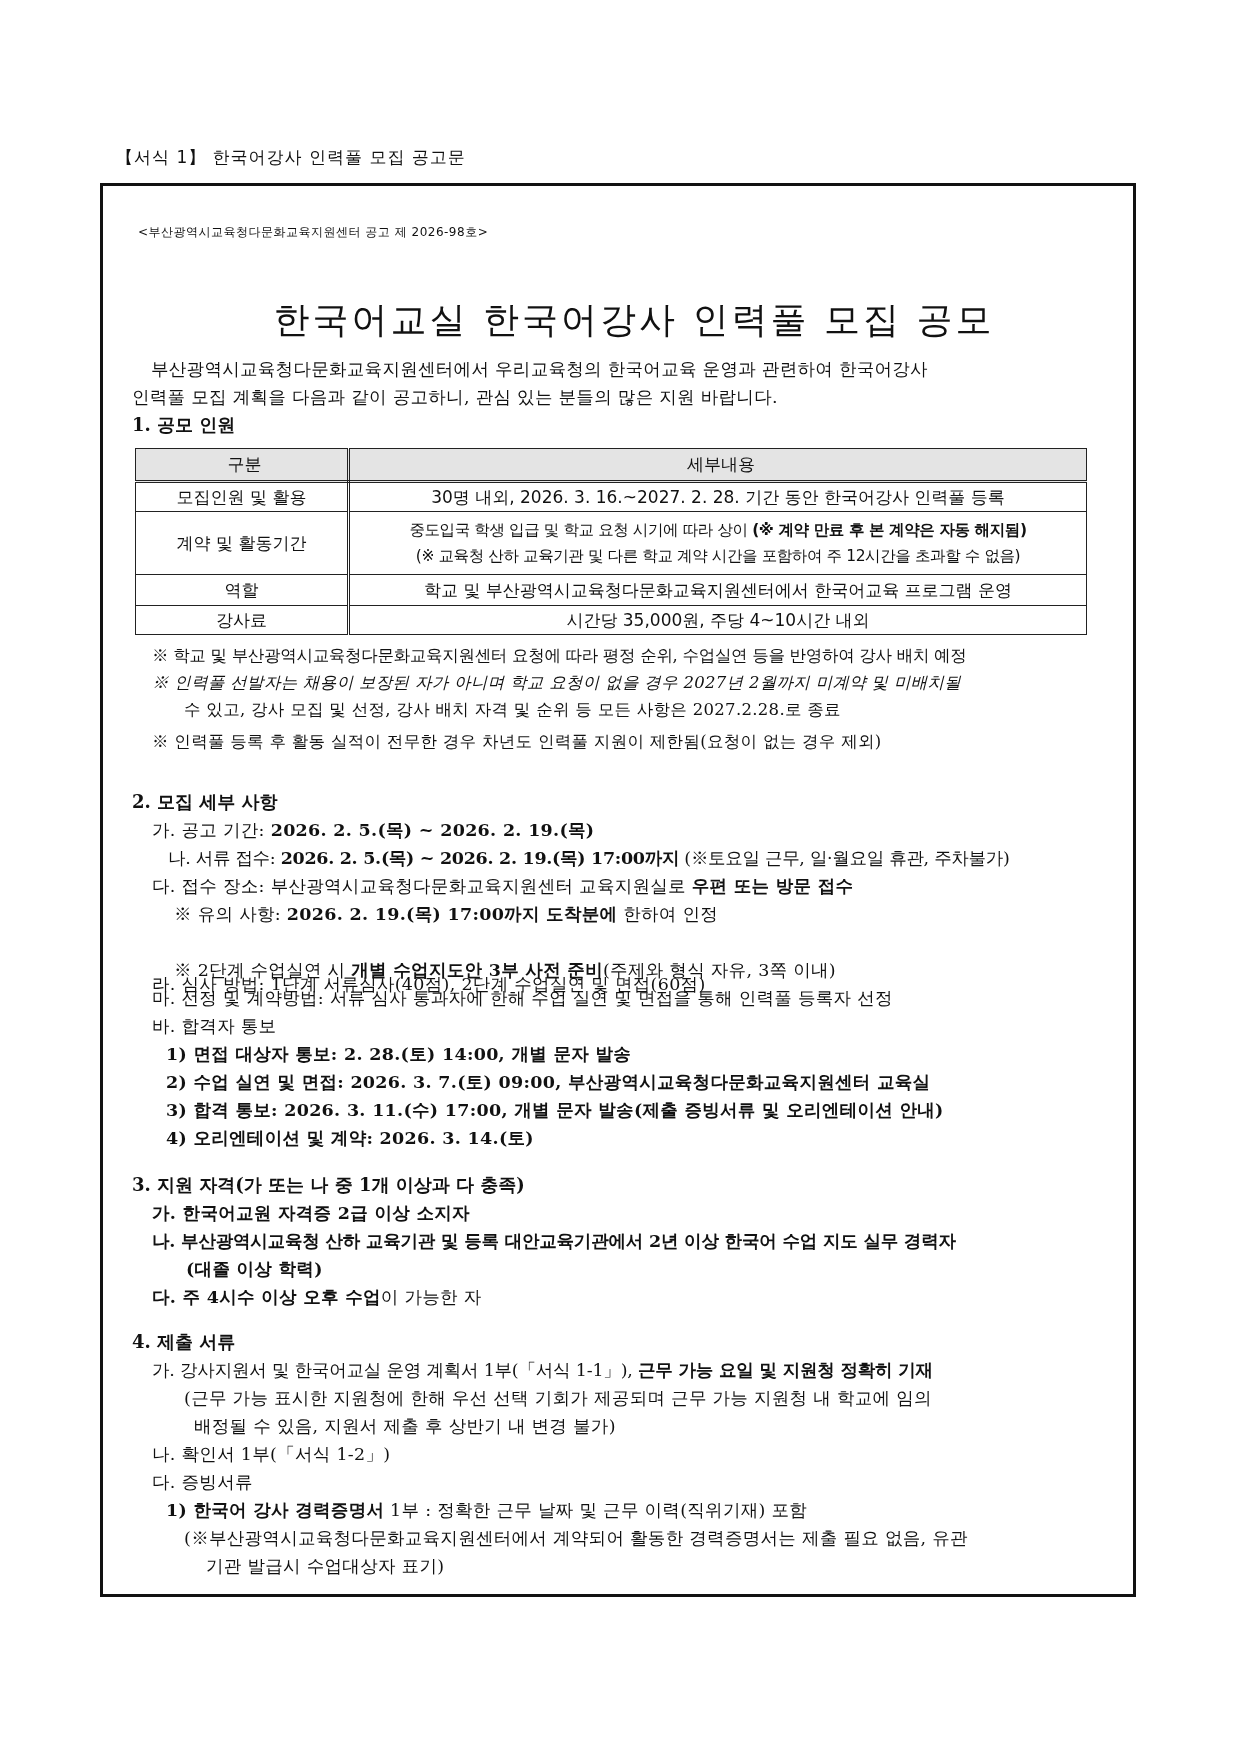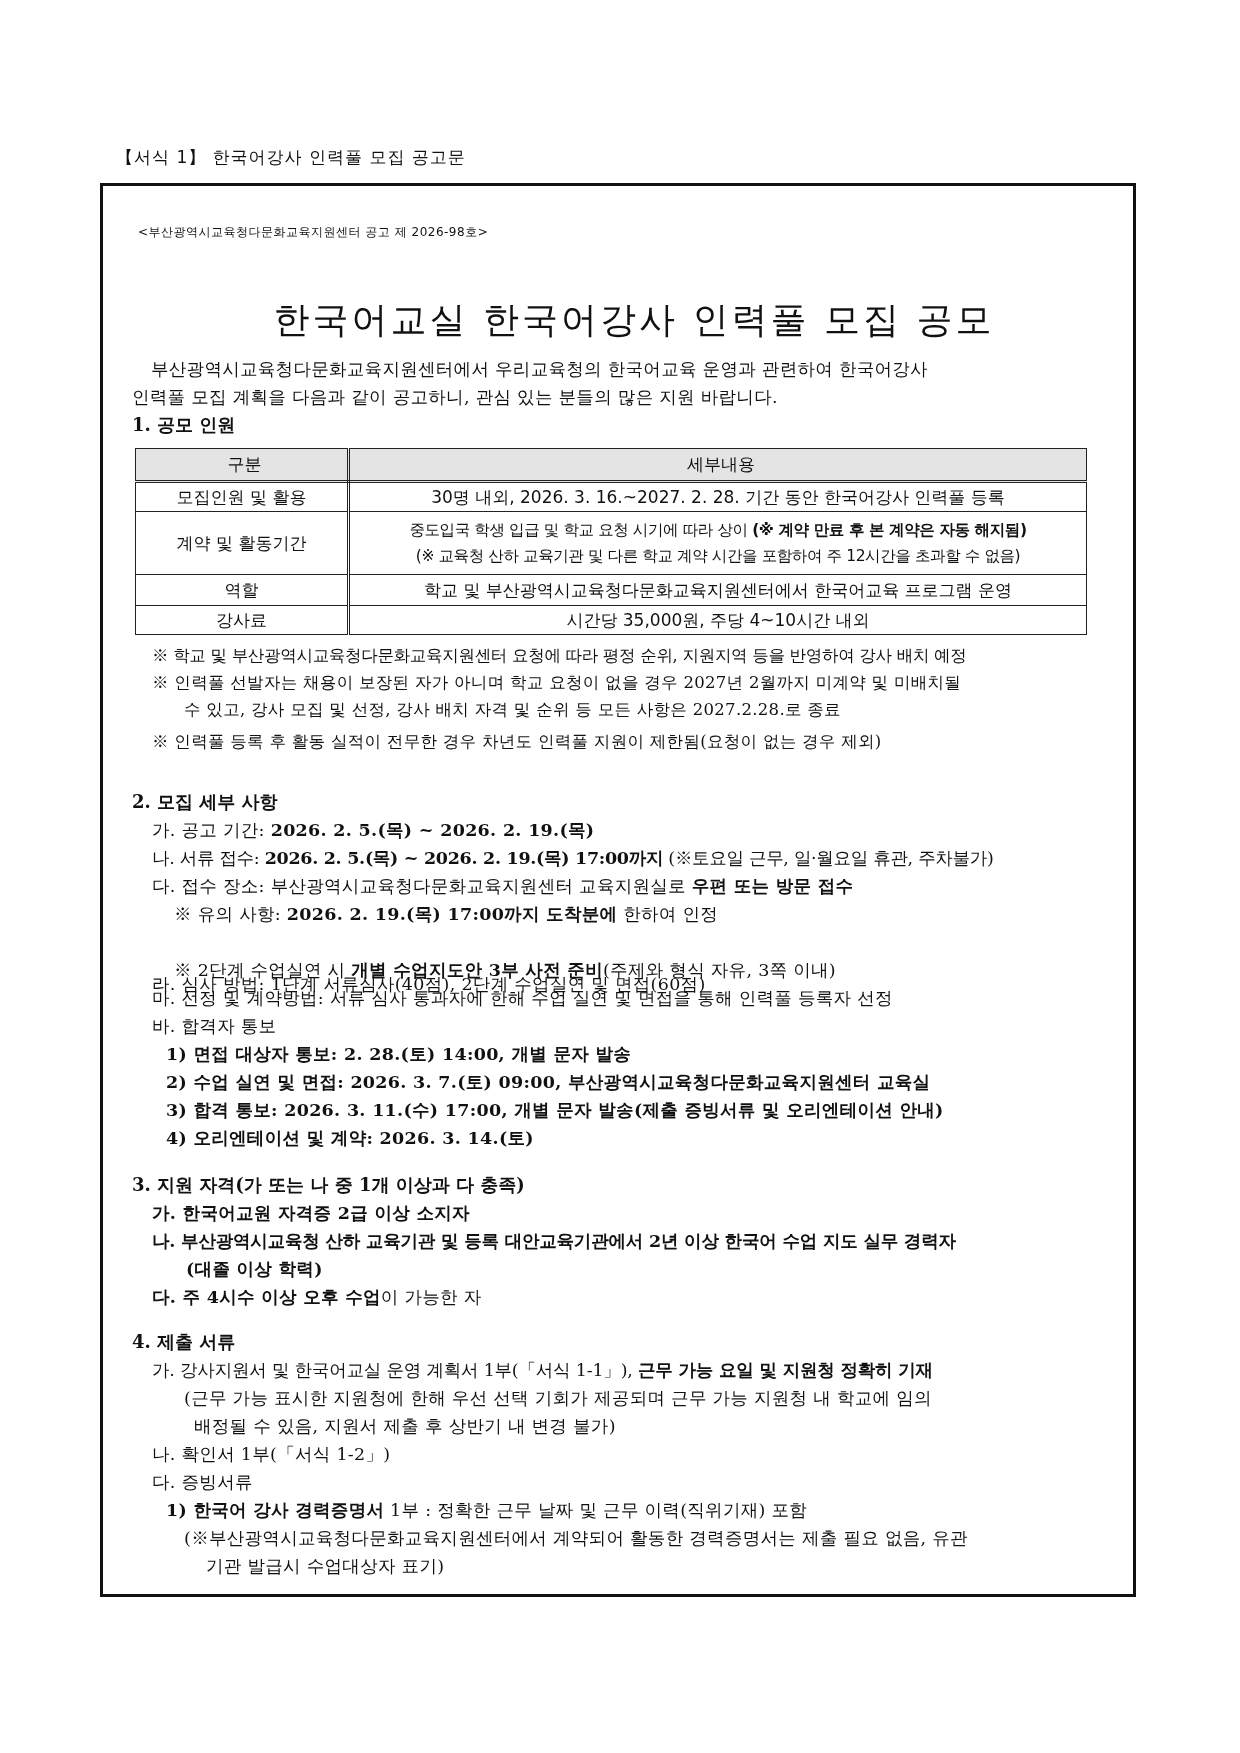--- a/index.html
+++ b/index.html
@@ -62,30 +62,30 @@
     <td class="c1">역할</td>
     <td>학교 및 부산광역시교육청다문화교육지원센터에서 한국어교육 프로그램 운영</td>
   </tr>
   <tr class="r4">
     <td class="c1">강사료</td>
     <td>시간당 35,000원, 주당 4~10시간 내외</td>
   </tr>
 </tbody>
   </table>
 
-<div class="abs p" style="left:152px; top:645px; font-size:16.5px; letter-spacing:-0.3px;">※ 학교 및 부산광역시교육청다문화교육지원센터 요청에 따라 평정 순위, 지원지역 등을 반영하여 강사 배치 예정</div>
-<div class="abs p" style="left:152px; top:672px; font-size:16.5px;">※ 인력풀 선발자는 채용이 보장된 자가 아니며 학교 요청이 없을 경우 2027년 2월까지 미계약 및 미배치될</div>
+<div class="abs p" style="left:152px; top:645px; font-size:16.5px; letter-spacing:-0.3px;">※ 학교 및 부산광역시교육청다문화교육지원센터 요청에 따라 평정 순위, 수업실연 등을 반영하여 강사 배치 예정</div>
+<div class="abs p" style="left:152px; top:672px; font-size:16.5px;font-style:italic;">※ 인력풀 선발자는 채용이 보장된 자가 아니며 학교 요청이 없을 경우 2027년 2월까지 미계약 및 미배치될</div>
 <div class="abs p" style="left:184px; top:699px; font-size:16.5px;">수 있고, 강사 모집 및 선정, 강사 배치 자격 및 순위 등 모든 사항은 2027.2.28.로 종료</div>
 <div class="abs p" style="left:152px; top:731px; font-size:16.5px;">※ 인력풀 등록 후 활동 실적이 전무한 경우 차년도 인력풀 지원이 제한됨(요청이 없는 경우 제외)</div>
 
 <div class="abs h" style="left:132px; top:790px;">2. 모집 세부 사항</div>
 
 <div class="abs p" style="left:152px; top:818px;"><span>가. 공고 기간: </span><span class="b">2026. 2. 5.(목) ~ 2026. 2. 19.(목)</span></div>
 
-<div class="abs p" style="left:152px; top:846px; letter-spacing:-0.3px;"><span>나. 서류 접수: </span><span class="b">2026. 2. 5.(목) ~ 2026. 2. 19.(목) 17:00까지</span><span> (※토요일 근무, 일·월요일 휴관, 주차불가)</span></div>
+<div class="abs p" style="left:168px; top:846px; letter-spacing:-0.3px;"><span>나. 서류 접수: </span><span class="b">2026. 2. 5.(목) ~ 2026. 2. 19.(목) 17:00까지</span><span> (※토요일 근무, 일·월요일 휴관, 주차불가)</span></div>
 
 <div class="abs p" style="left:152px; top:874px;"><span>다. 접수 장소: 부산광역시교육청다문화교육지원센터 교육지원실로 </span><span class="b">우편 또는 방문 접수</span></div>
 
 <div class="abs p" style="left:174px; top:902px;"><span>※ 유의 사항: </span><span class="b">2026. 2. 19.(목) 17:00까지 도착분에</span><span> 한하여 인정</span></div>
 
 <div class="abs p" style="left:152px; top:972px;">라. 심사 방법: 1단계 서류심사(40점),  2단계 수업실연 및 면접(60점)</div>
 
 <div class="abs p" style="left:174px; top:958px;"><span>※ 2단계 수업실연 시 </span><span class="b u">개별 수업지도안 3부 사전 준비</span><span>(주제와 형식 자유, 3쪽 이내)</span></div>
 
 <div class="abs p" style="left:152px; top:986px;">마. 선정 및 계약방법: 서류 심사 통과자에 한해 수업 실연 및 면접을 통해 인력풀 등록자 선정</div>

